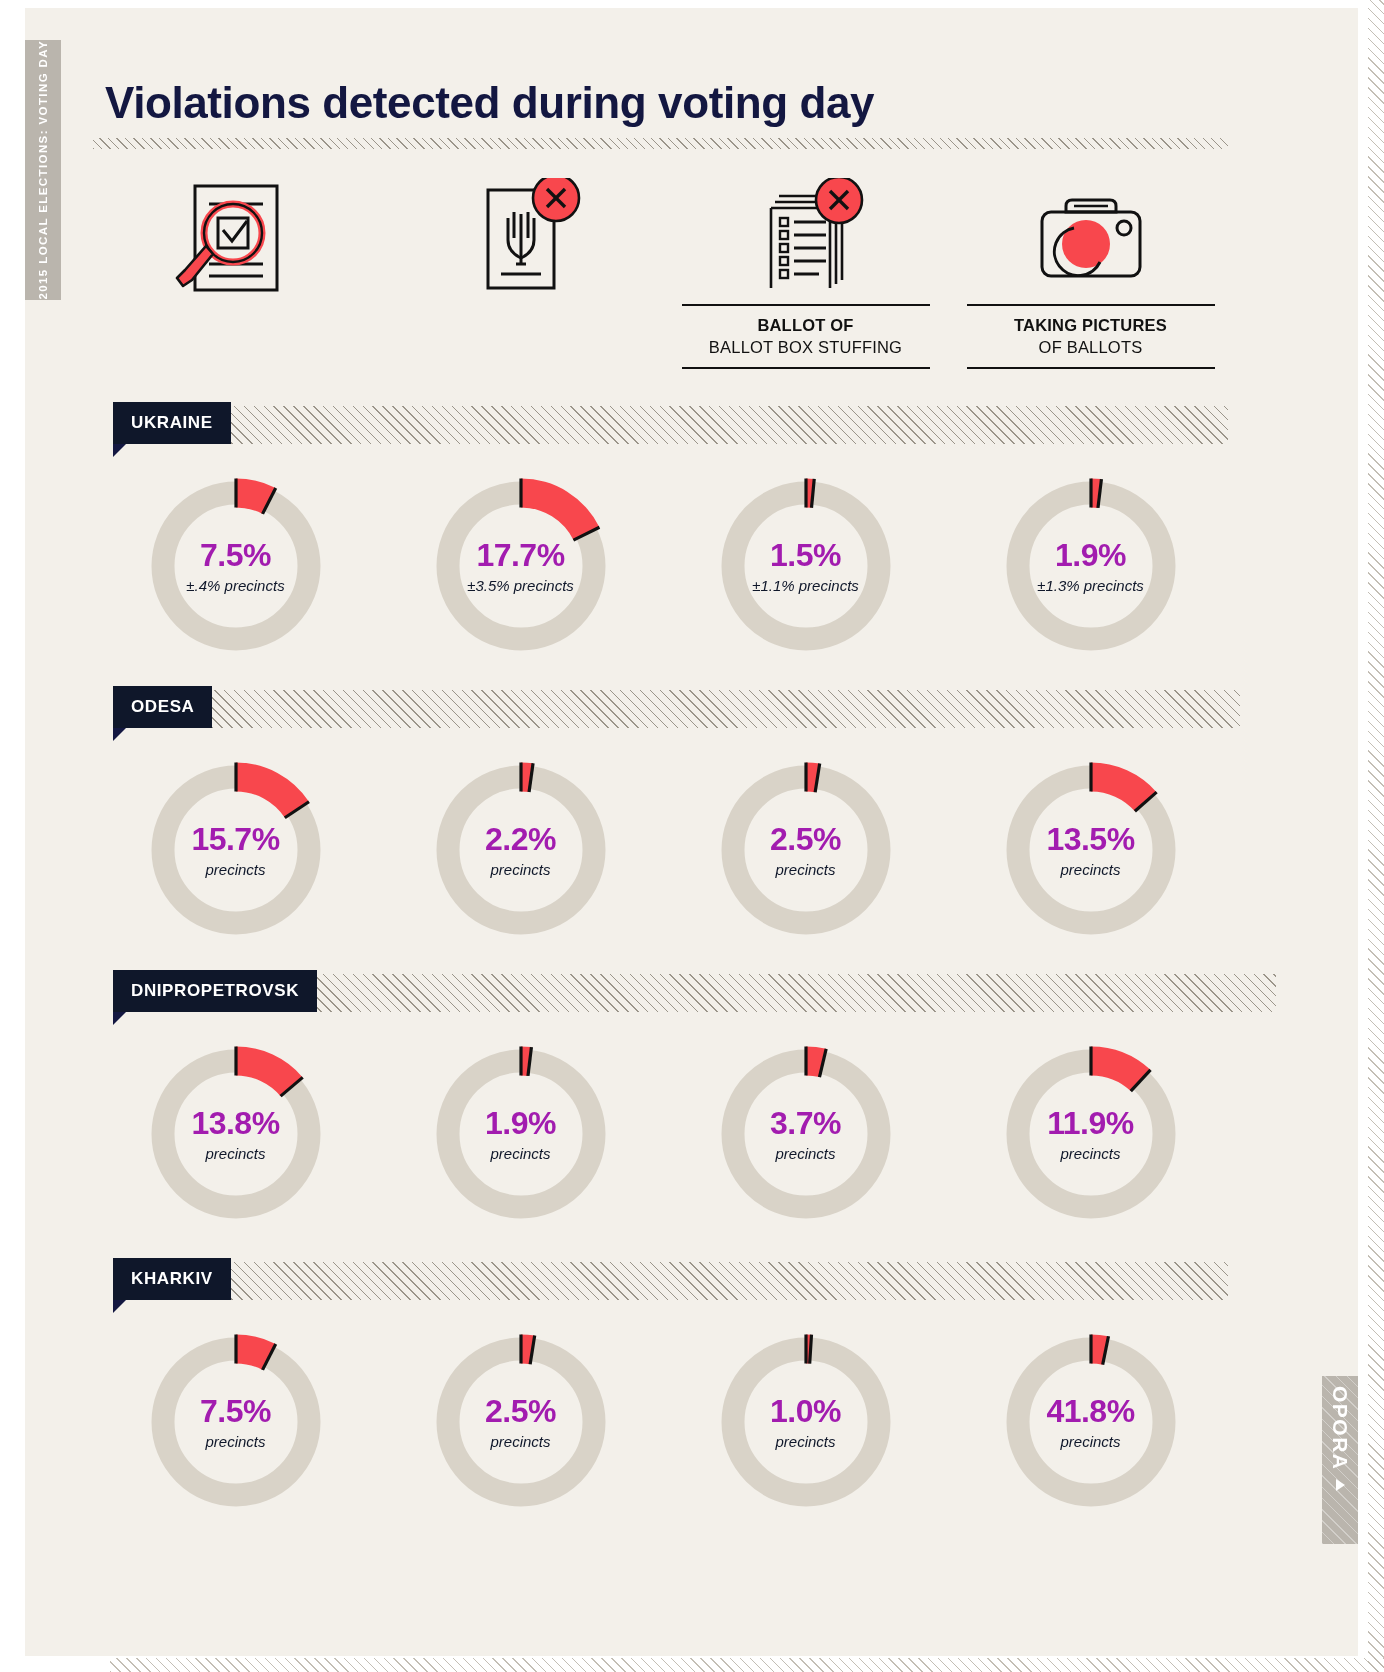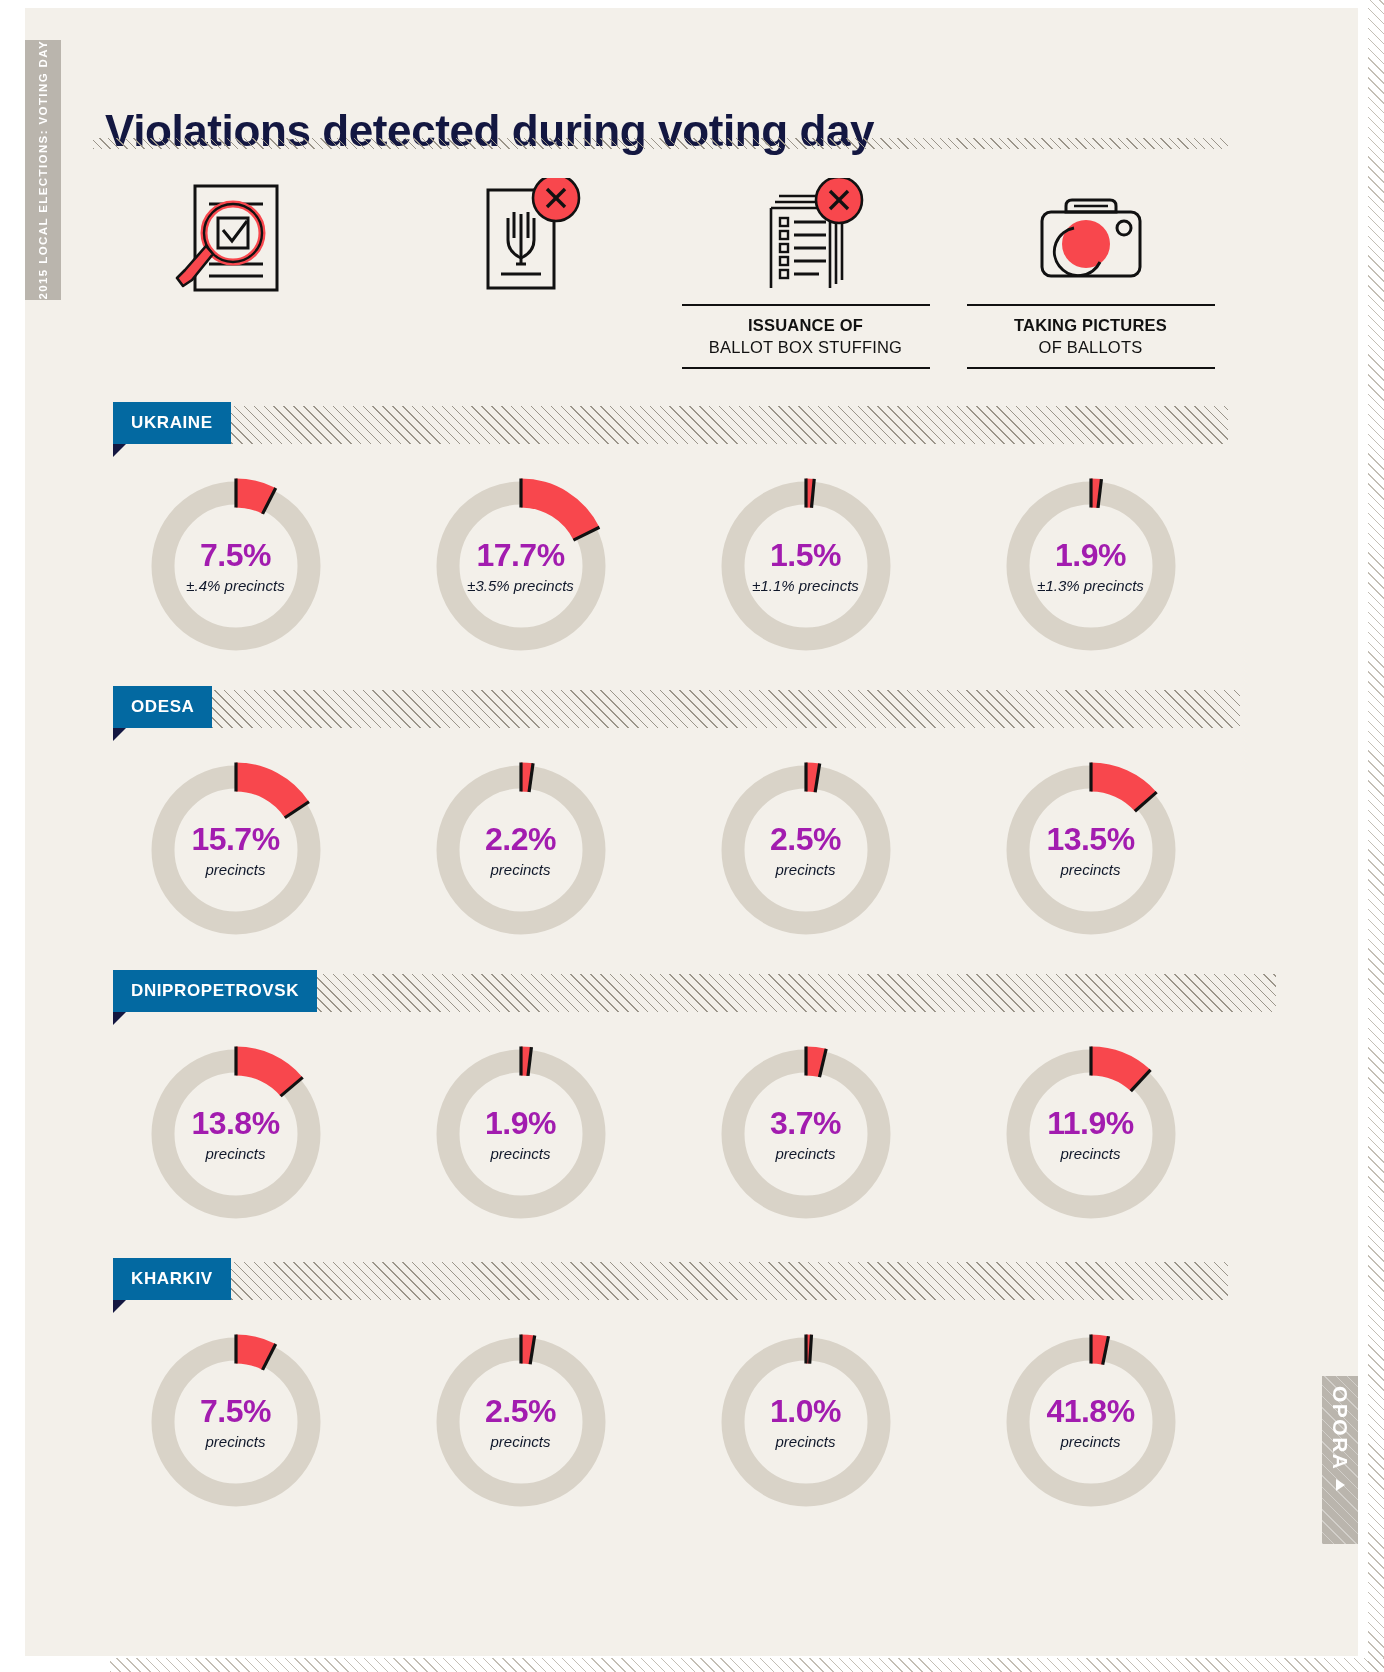--- a/index.html
+++ b/index.html
@@ -71,21 +71,20 @@
     border-bottom:6px solid transparent;
   }
 
   
   #title{
     position:absolute;left:80px;top:70px;
     font-size:44px;font-weight:700;color:#131741;
     letter-spacing:-0.4px;
     font-family:"Liberation Sans", sans-serif;
     white-space:nowrap;
-    margin-top:28px;
   }
   #title-rule{
     position:absolute;left:68px;top:130px;
     width:1135px;height:11px;
     background-image:repeating-linear-gradient(45deg,
        #9b958a 0px,#9b958a 1px, transparent 1px, transparent 6px);
   }
 
   
   #headers{
@@ -114,21 +113,21 @@
   .band{
     position:absolute;left:88px;width:1115px;height:38px;
   }
   .band .stripe{
     position:absolute;left:0;top:0;width:100%;height:100%;
     background-image:repeating-linear-gradient(45deg,
        #9b958a 0px,#9b958a 1px, transparent 1px, transparent 7px);
   }
   .band .tag{
     position:absolute;left:0;top:-4px;
-    background:#0369a1;color:#fff;
+    background:#0f172a;color:#fff;
     height:42px;
     display:flex;align-items:center;
     padding:0 18px 0 18px;
     font-size:17px;font-weight:700;letter-spacing:.6px;
   }
   .band .tagtail{
     position:absolute;left:0;top:38px;
     width:0;height:0;
     border-left:13px solid #131741;
     border-bottom:13px solid transparent;
@@ -227,21 +226,21 @@
               <line x1="63" y1="70" x2="95" y2="70"></line>
               <line x1="63" y1="83" x2="95" y2="83"></line>
               <line x1="63" y1="96" x2="88" y2="96"></line>
             </g>
             <circle cx="108" cy="22" r="23" fill="#f8474d" stroke="#111" stroke-width="2.6"></circle>
             <line x1="99" y1="13" x2="117" y2="31" stroke="#111" stroke-width="3.4"></line>
             <line x1="117" y1="13" x2="99" y2="31" stroke="#111" stroke-width="3.4"></line>
           </svg>
         </div>
         <div class="htext">
-          <div class="l1">ISSUANCE OF</div>
+          <div class="l1">BALLOT OF</div>
           <div class="l2">BALLOT BOX STUFFING</div>
         </div>
       </div>
 
       <div class="hcol">
         <div class="hicon">
           <svg width="150" height="120" viewBox="0 0 150 120">
             <path d="M50 28 q0 -6 6 -6 L94 22 q6 0 6 6 L100 34 L50 34 Z" fill="none" stroke="#111" stroke-width="3"></path>
             <line x1="58" y1="28" x2="92" y2="28" stroke="#111" stroke-width="2.6"></line>
             <rect x="26" y="34" width="98" height="64" rx="9" fill="none" stroke="#111" stroke-width="3"></rect>

